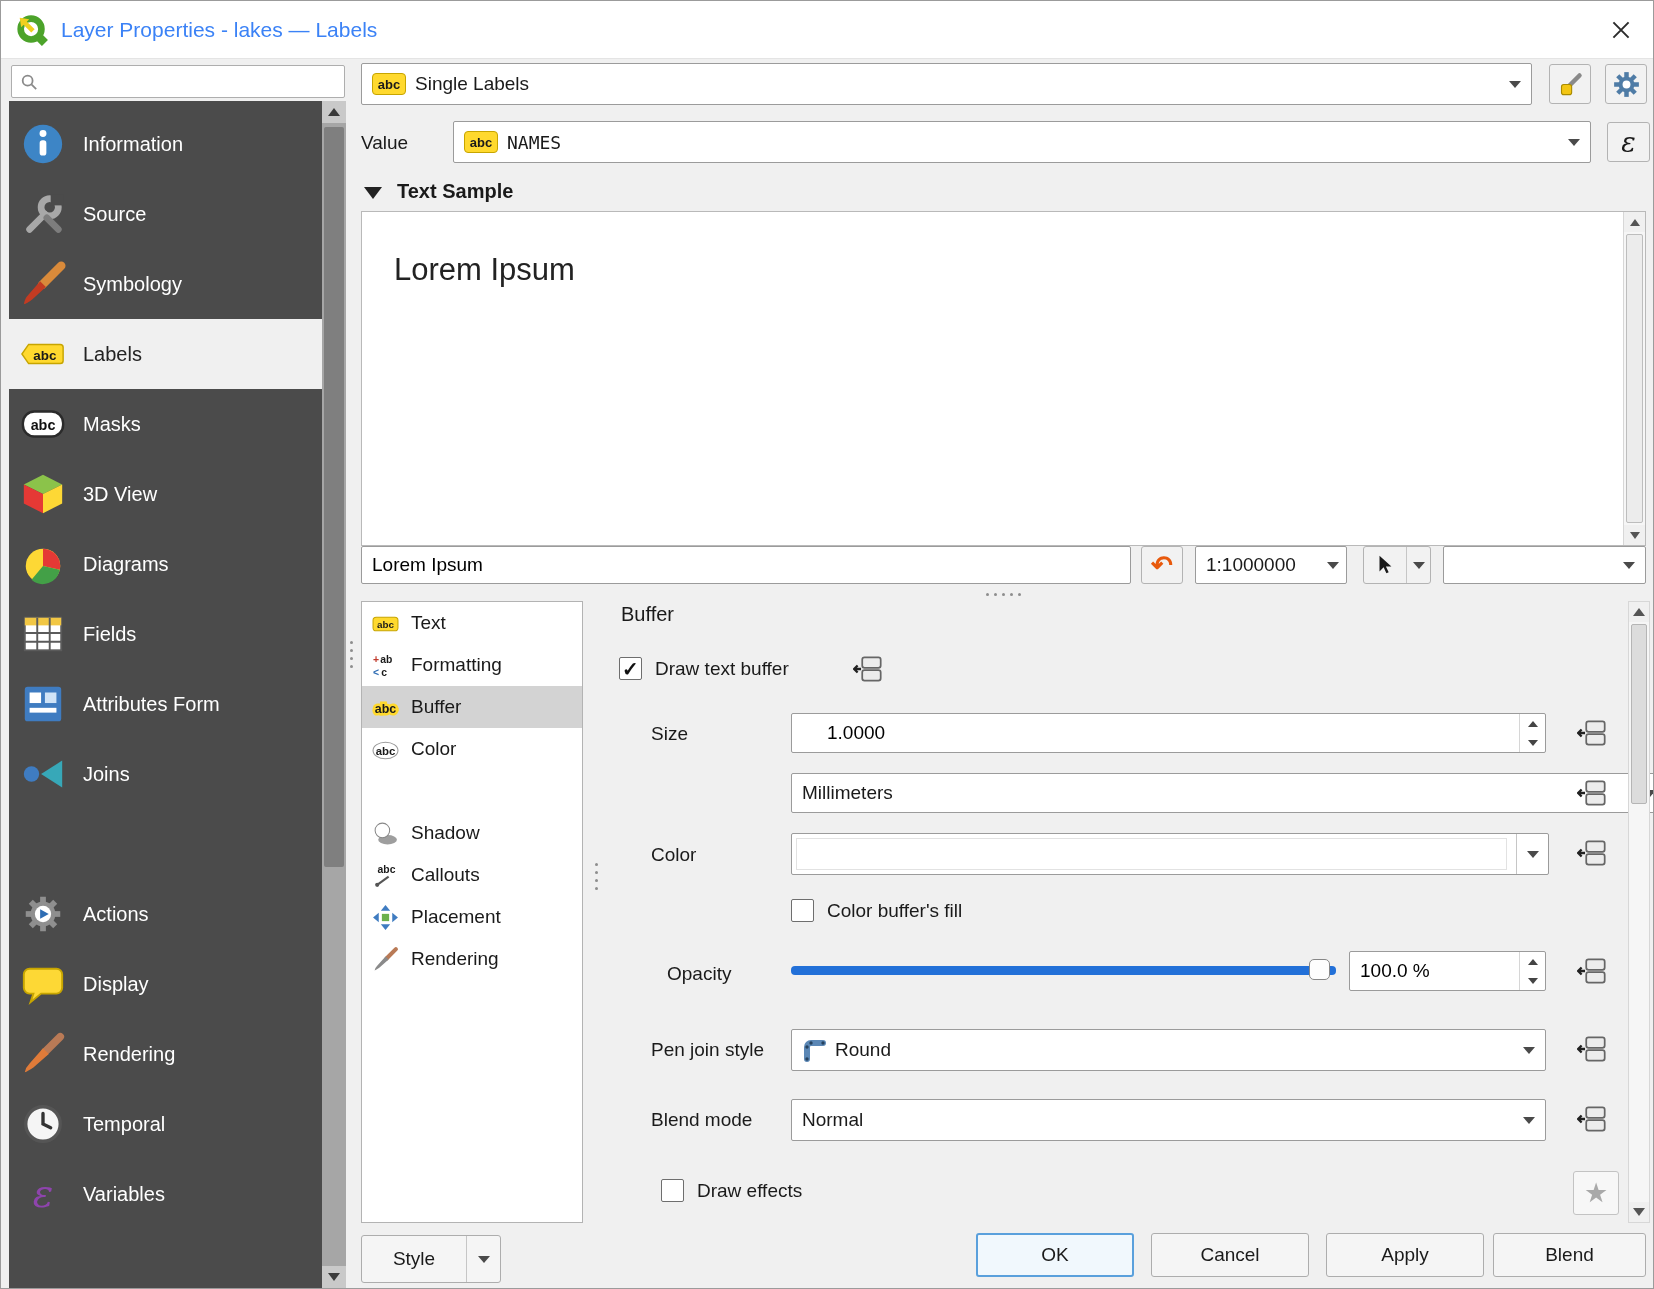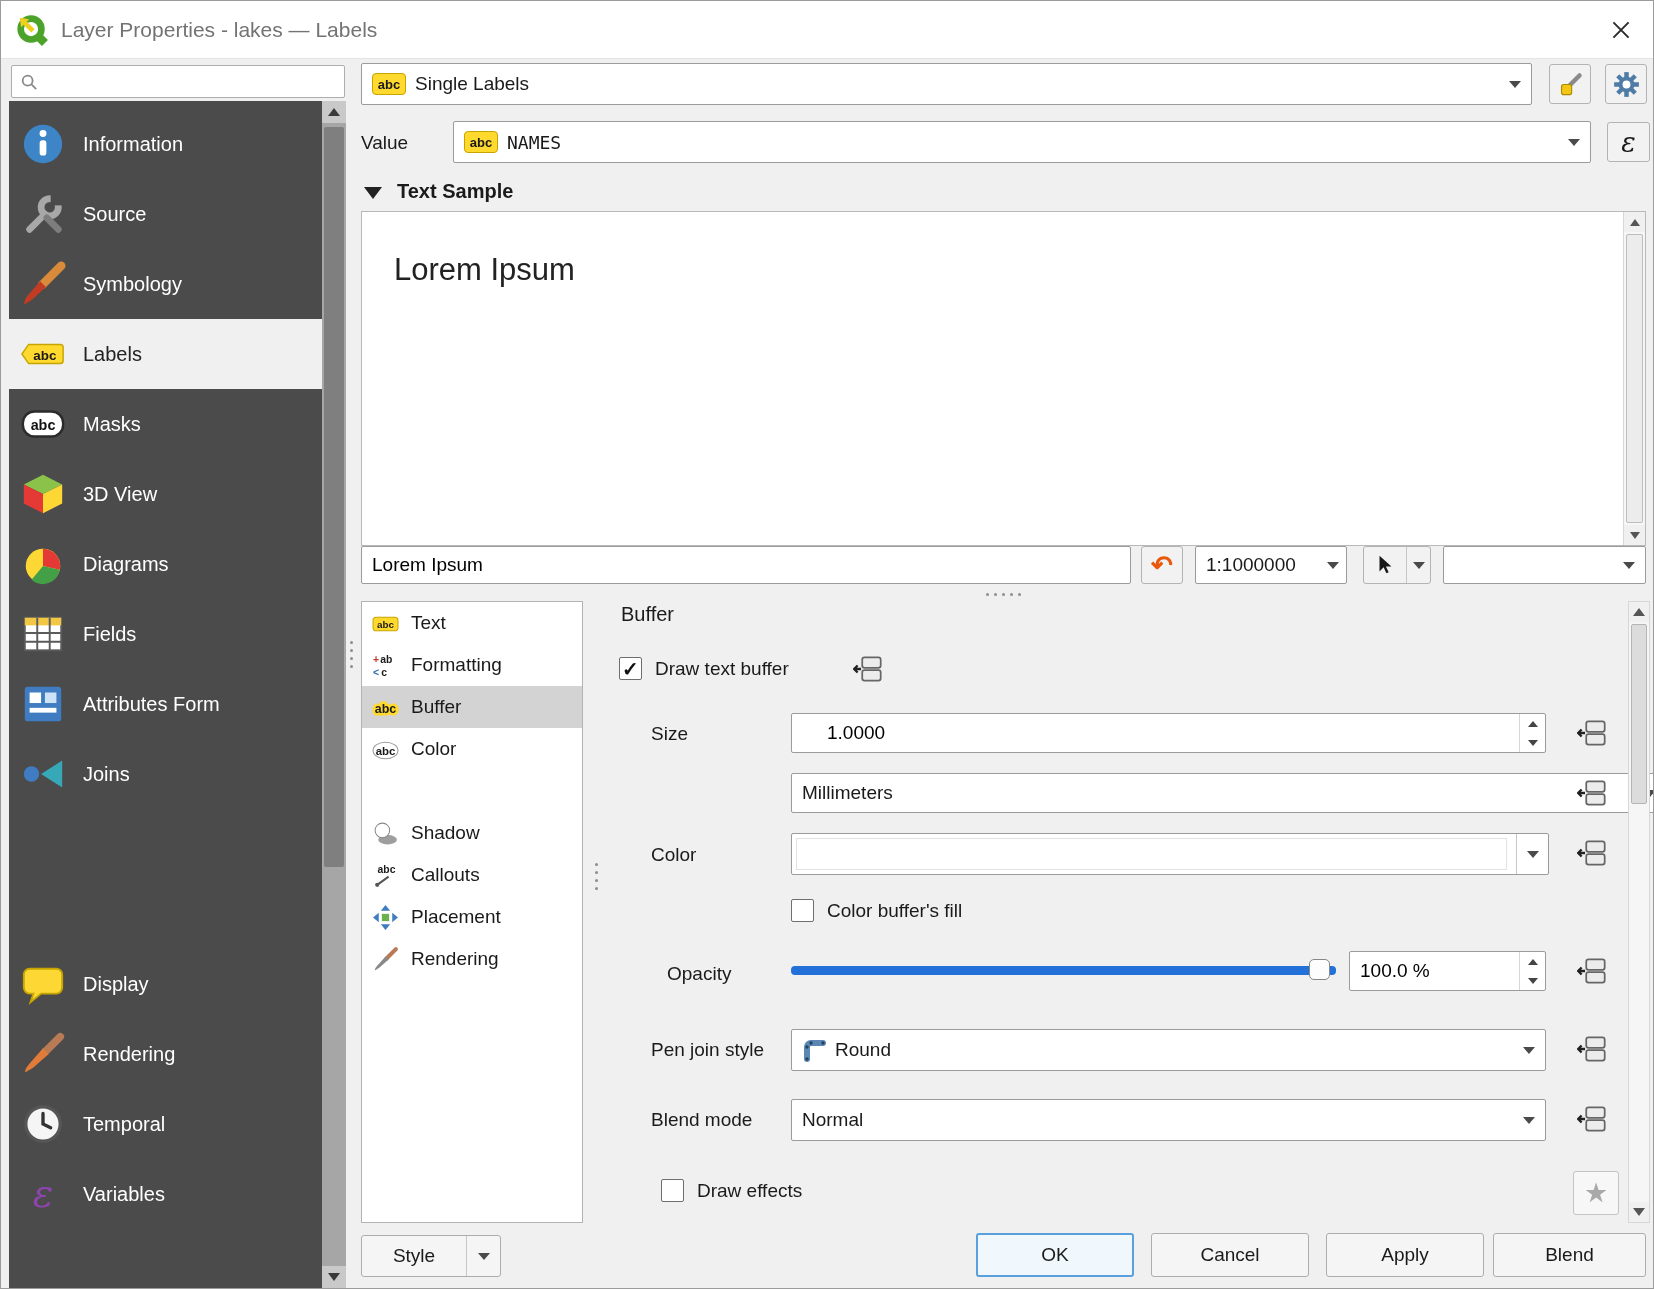--- a/index.html
+++ b/index.html
@@ -1,21 +1,21 @@
 <!DOCTYPE html>
 <html><head>
 <meta charset="utf-8">
 <style>
   * { margin:0; padding:0; box-sizing:border-box; }
   body { width:1654px; height:1289px; font-family:"Liberation Sans",sans-serif; color:#1a1a1a; background:#f0f0f0; }
   #window { position:relative; width:1654px; height:1289px; background:#f0f0f0; border:1px solid #9b9b9b; overflow:hidden; }
 
   
   #titlebar { position:absolute; left:0; top:0; width:100%; height:58px; background:#fff; border-bottom:1px solid #e4e4e4; display:flex; align-items:center; }
-  #title-text { margin-left:12px; font-size:21px; color:#737373; }
+  #title-text { margin-left:12px; font-size:21px; color:#3b82f6; }
   #close-btn { position:absolute; right:16px; top:13px; width:32px; height:32px; display:flex; align-items:center; justify-content:center; cursor:pointer; }
 
   
   #search-box { position:absolute; left:10px; top:64px; width:334px; height:33px; background:#fff; border:1px solid #aeaeae; border-radius:2px; display:flex; align-items:center; gap:7px; padding:0 8px; }
   #search-input { flex:1; border:none; outline:none; background:transparent; font:inherit; font-size:17px; }
   #sidebar { position:absolute; left:8px; top:100px; bottom:0; width:313px; background:#4b4b4b; }
   .side-item { position:absolute; left:0; width:100%; height:70px; display:flex; align-items:center; gap:17px; padding-left:11px; color:#fff; font-size:20px; cursor:pointer; }
   .side-item.selected { background:#f0f0f0; color:#232323; }
   .side-icon { width:46px; height:46px; flex:0 0 46px; }
   #side-scroll { position:absolute; left:321px; top:100px; bottom:0; width:24px; background:#a6a6a6; }
@@ -67,21 +67,21 @@
   #opacity-slider { position:absolute; left:790px; top:958px; width:545px; height:22px; cursor:pointer; }
   #opacity-track { position:absolute; left:0; top:7px; width:100%; height:9px; border-radius:4px; }
   #opacity-handle { position:absolute; right:6px; top:0; width:21px; height:21px; background:#fdfdfd; border:1px solid #878787; border-radius:5px; }
   #color-swatch { flex:1; align-self:stretch; margin:4px 0 4px 4px; background:#ffffff; border:1px solid #e2e2e2; }
   #star-btn { position:absolute; left:1572px; top:1170px; width:46px; height:44px; background:#f7f7f7; border:1px solid #c3c3c3; border-radius:3px; display:flex; align-items:center; justify-content:center; font-size:27px; color:#a9a9a9; cursor:pointer; }
   #panel-scroll { position:absolute; left:1627px; top:600px; width:22px; height:622px; background:#f6f6f6; border:1px solid #d7d7d7; }
 
   
   .btn { position:absolute; height:44px; background:#f5f5f5; border:1px solid #adadad; border-radius:3px; font-size:19px; display:flex; align-items:center; justify-content:center; cursor:pointer; }
   #ok-btn { border:2px solid #5aa0dc; background:#f1f8fd; }
-  #style-btn { position:absolute; left:360px; top:1234px; width:140px; height:42px; background:#f5f5f5; border:1px solid #adadad; border-radius:3px; display:flex; align-items:center; font-size:19px; cursor:pointer; }
+  #style-btn { position:absolute; left:360px; top:1234px; width:140px; height:48px; background:#f5f5f5; border:1px solid #adadad; border-radius:3px; display:flex; align-items:center; font-size:19px; cursor:pointer; }
   #style-btn .txt { flex:1; text-align:center; }
   #style-btn .dd { width:34px; align-self:stretch; border-left:1px solid #c6c6c6; display:flex; align-items:center; justify-content:center; }
   .mono { font-family:"DejaVu Sans Mono",monospace; font-size:18px; }
 </style>
 </head>
 <body>
 
 <div id="window">
 
   <div id="titlebar">
@@ -191,20 +191,34 @@
 
     <div class="side-item" style="top:638px">
       <svg class="side-icon" viewBox="0 0 48 48">
         <circle cx="12" cy="24" r="8" fill="#3f7cc1"></circle>
         <path d="M44 10 V38 L22 24 Z" fill="#37a8b8"></path>
       </svg>
       <span>Joins</span>
     </div>
 
 
+    <div class="side-item" style="top:778px">
+      <svg class="side-icon" viewBox="0 0 48 48">
+        <g fill="#8f8f8f" transform="translate(24 24)">
+          <rect x="-3" y="-18" width="6" height="36"></rect>
+          <rect x="-3" y="-18" width="6" height="36" transform="rotate(45)"></rect>
+          <rect x="-3" y="-18" width="6" height="36" transform="rotate(90)"></rect>
+          <rect x="-3" y="-18" width="6" height="36" transform="rotate(135)"></rect>
+        </g>
+        <circle cx="24" cy="24" r="13" fill="#8f8f8f"></circle>
+        <circle cx="24" cy="24" r="8.5" fill="#fff"></circle>
+        <path d="M21 19 L30 24 L21 29 Z" fill="#2e6db4"></path>
+      </svg>
+      <span>Actions</span>
+    </div>
 
     <div class="side-item" style="top:848px">
       <svg class="side-icon" viewBox="0 0 48 48">
         <path d="M10 8 h28 a6 6 0 0 1 6 6 v14 a6 6 0 0 1 -6 6 H22 l-11 9 3 -9 h-4 a6 6 0 0 1 -6 -6 V14 a6 6 0 0 1 6 -6 z" fill="#fdd835" stroke="#c7a500" stroke-width="2"></path>
       </svg>
       <span>Display</span>
     </div>
 
     <div class="side-item" style="top:918px">
       <svg class="side-icon" viewBox="0 0 48 48">

